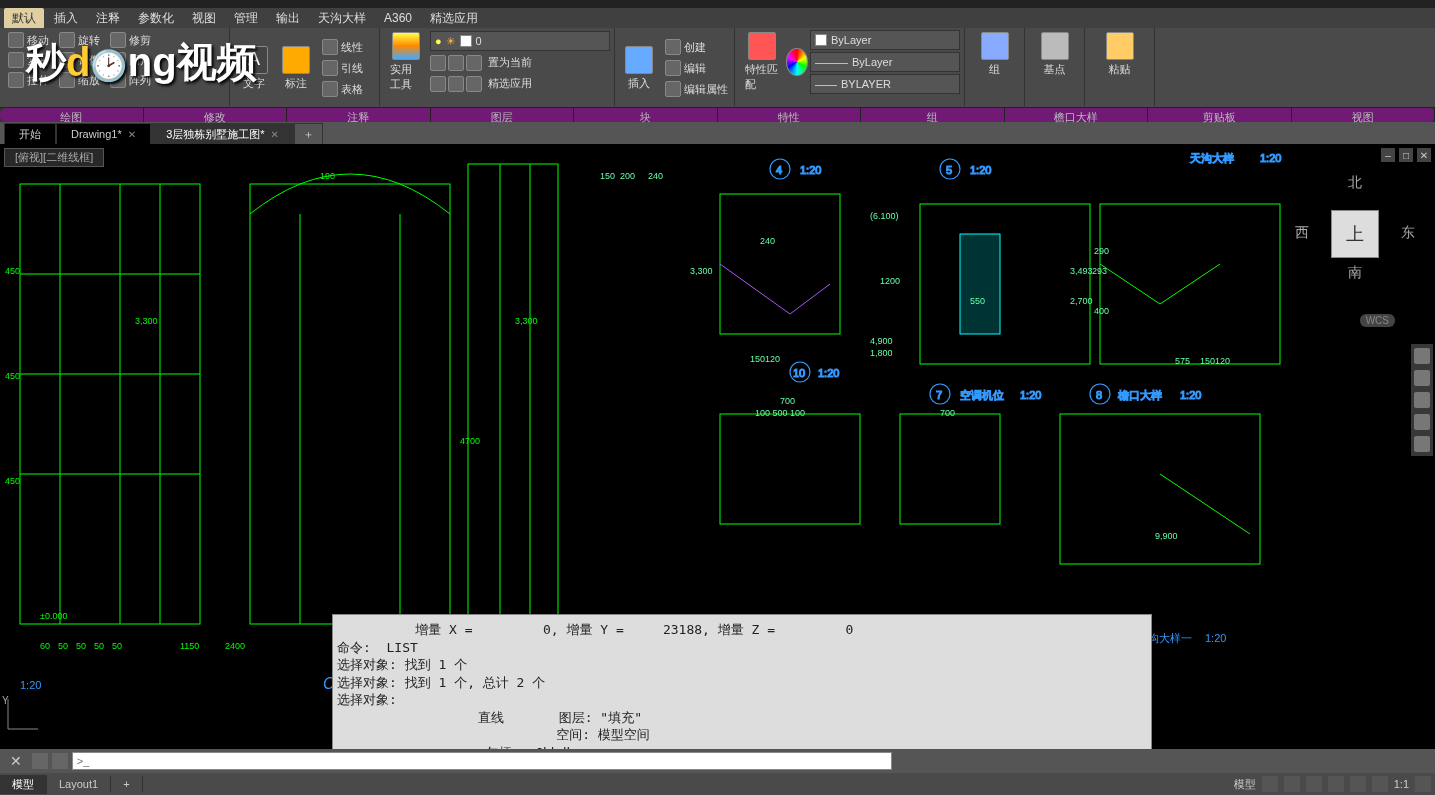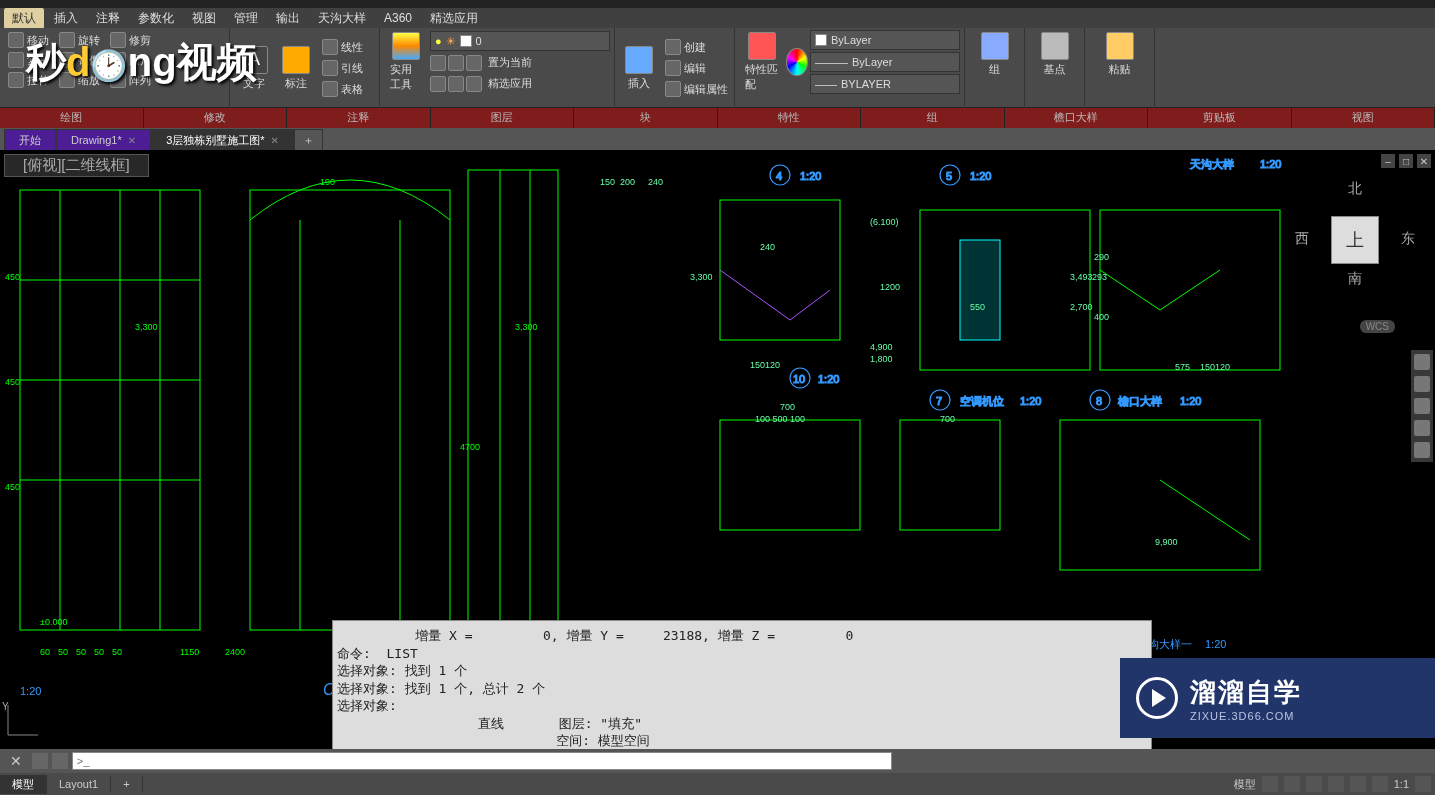--- a/index.html
+++ b/index.html
@@ -8,29 +8,29 @@
   .menubar{height:20px;background:#404040;display:flex;align-items:center;font-size:12px;color:#ddd;padding-left:4px;gap:2px;}
   .menubar .mitem{padding:2px 8px;cursor:pointer;}
   .menubar .mitem.active{background:#e0cfa0;color:#333;border-radius:2px;}
   .ribbon{height:80px;background:#4a4a4a;border-bottom:1px solid #222;display:flex;position:relative;}
   .rgroup{display:flex;flex-direction:column;padding:2px 4px;border-right:1px solid #333;height:80px;}
   .rgroup .rrow{display:flex;gap:2px;align-items:center;}
   .rbtn{display:flex;align-items:center;gap:3px;font-size:11px;color:#ddd;padding:2px 4px;cursor:pointer;white-space:nowrap;}
   .ricn{width:16px;height:16px;background:#666;border:1px solid #888;border-radius:2px;display:inline-block;}
   .ricn.big{width:28px;height:28px;}
   .bigbtn{display:flex;flex-direction:column;align-items:center;font-size:11px;color:#ddd;padding:2px 6px;cursor:pointer;gap:2px;}
-  .panelrow{display:flex;height:20px;background:#7f1d1d;}
+  .panelrow{display:flex;height:14px;background:#701a75;border-radius:6px;}
   .panelrow .plabel{flex:1;text-align:center;font-size:11px;color:#bbb;border-right:1px solid #222;line-height:18px;}
   .filetabs{height:22px;background:#555;display:flex;align-items:flex-end;padding-left:4px;gap:0;}
-  .ftab{padding:3px 14px;font-size:11px;background:#4c1d95;color:#ccc;border:1px solid #333;border-bottom:none;cursor:pointer;position:relative;height:21px;display:flex;align-items:center;gap:6px;}
+  .ftab{padding:3px 14px;font-size:11px;background:#000000;color:#ccc;border:1px solid #333;border-bottom:none;cursor:pointer;position:relative;height:21px;display:flex;align-items:center;gap:6px;}
   .ftab.active{background:#333;color:#fff;}
   .ftab .close{color:#888;font-size:10px;}
   .ftab.plus{padding:3px 8px;background:#555;}
   .canvas{position:relative;height:612px;background:#000;overflow:hidden;}
-  .vplabel{position:absolute;left:4px;top:4px;font-size:15px;color:#aaa;background:rgba(50,50,50,.8);padding:1px 18px;border:1px solid #555;}
+  .vplabel{position:absolute;left:4px;top:4px;font-size:11px;color:#aaa;background:rgba(50,50,50,.8);padding:1px 10px;border:1px solid #555;}
   .dwg{position:absolute;inset:0;}
   .viewcube{position:absolute;right:20px;top:30px;width:120px;height:120px;display:flex;flex-direction:column;align-items:center;justify-content:center;color:#aaa;font-size:14px;}
   .viewcube .face{width:48px;height:48px;background:#ddd;color:#333;display:flex;align-items:center;justify-content:center;font-size:18px;border:1px solid #888;margin:4px 0;}
   .viewcube .dirs{position:absolute;inset:0;}
   .viewcube .n{position:absolute;top:0;left:0;right:0;text-align:center;}
   .viewcube .s{position:absolute;bottom:12px;left:0;right:0;text-align:center;}
   .viewcube .w{position:absolute;left:0;top:50px;}
   .viewcube .e{position:absolute;right:0;top:50px;}
   .wcs{position:absolute;right:40px;top:170px;font-size:10px;color:#888;background:#444;padding:1px 6px;border-radius:6px;}
   .navbar-right{position:absolute;right:2px;top:200px;width:22px;background:rgba(80,80,80,.7);display:flex;flex-direction:column;gap:6px;padding:4px 2px;align-items:center;}
@@ -429,29 +429,20 @@
        长度 =    23188, 在 XY 平面中的角度 =     90
               增量 X =         0, 增量 Y =     23188, 增量 Z =         0
                   直线       图层: "0"
                             空间: 模型空间
                    句柄 = 6bbe7
               自 点, X=   127460  Y=    95312  Z=         0
               到 点, X=   127460  Y=   118500  Z=         0
        长度 =    23188, 在 XY 平面中的角度 =     90
               增量 X =         0, 增量 Y =     23188, 增量 Z =         0</div>
 
-  <div class="zixue">
-    <div class="play">
-        <div class="tri"></div>
-      </div>
-    <div class="txt">
-      <div class="t1">溜溜自学</div>
-      <div class="t2">ZIXUE.3D66.COM</div>
-    </div>
-  </div>
 </div>
 
 <div class="cmdline">
   <span class="closex">✕</span>
   <span class="cicn"></span>
   <span class="cicn"></span>
   <input type="text" placeholder="&gt;_" style="">
 </div>
 
 <div class="btabs">

